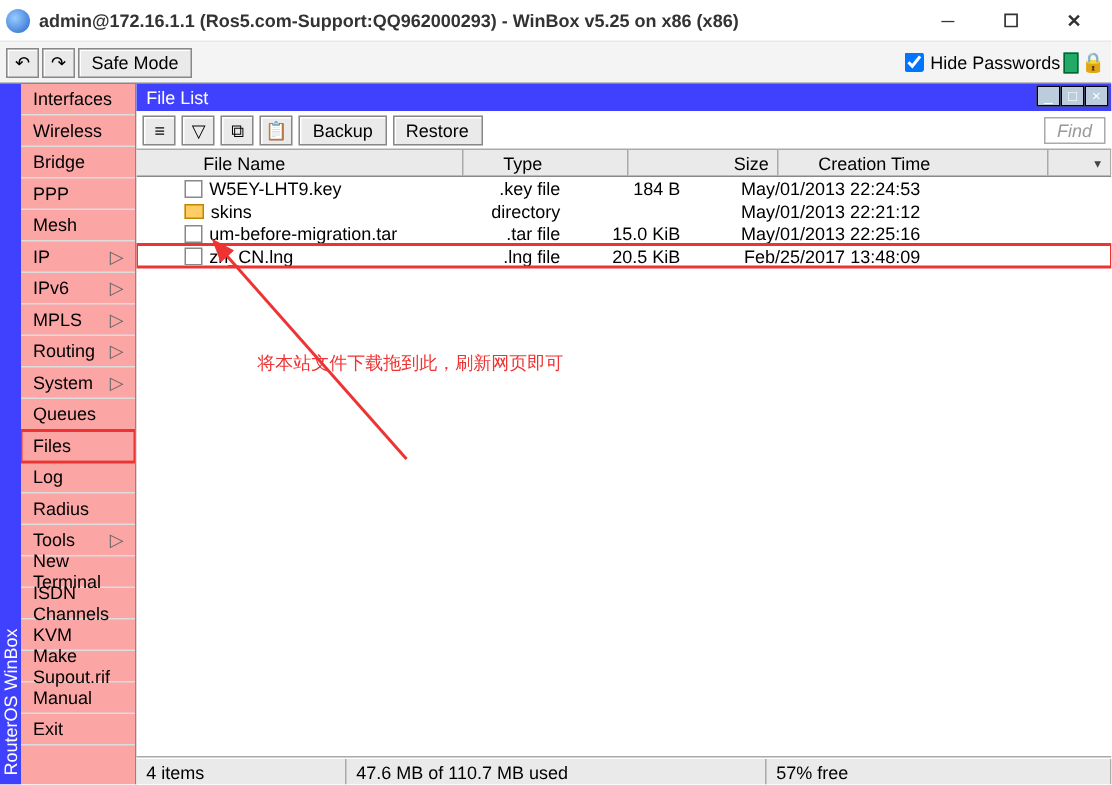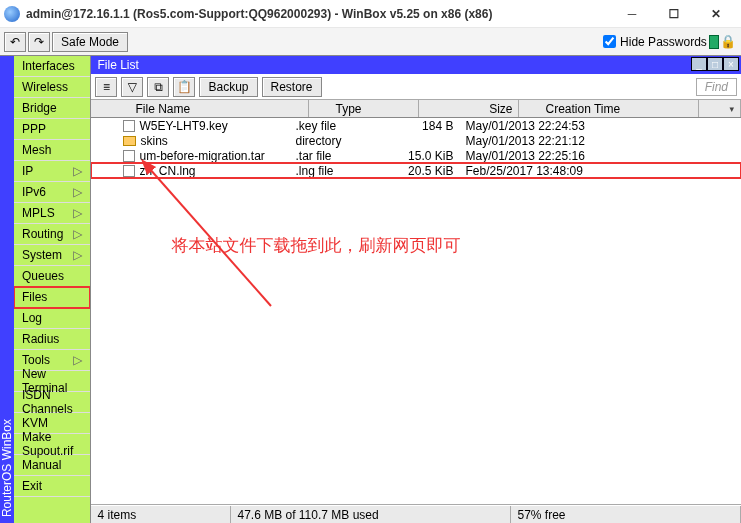--- a/index.html
+++ b/index.html
@@ -15,21 +15,21 @@
 .toolbar .icon-btn { width: 22px; height: 20px; display: flex; align-items: center; justify-content: center; border: 1px solid #888; background: #eaeaea; box-shadow: inset 1px 1px 0 #fff; }
 .toolbar .spacer { flex: 1; }
 .checkbox-wrap { display: flex; align-items: center; gap: 4px; }
 .led { width: 10px; height: 14px; background: #2a6; border: 1px solid #063; }
 .lock { font-size: 13px; color: #333; }
 
 .main { display: flex; height: calc(523px - 28px - 28px); }
 .vtab { width: 16px; background: #4040ff; color: #fff; display: flex; align-items: flex-end; justify-content: center; }
 .vtab span { writing-mode: vertical-rl; transform: rotate(180deg); padding: 6px 0; font-size: 12px; }
 
-.sidebar { width: 128px; background: #bef264; border-right: 1px solid #888; overflow: hidden; }
+.sidebar { width: 128px; background: #fca5a5; border-right: 1px solid #888; overflow: hidden; }
 .sidebar .item { height: 21px; display: flex; align-items: center; padding: 0 8px; justify-content: space-between; border-bottom: 1px solid #ddd; cursor: default; }
 .sidebar .item .chev { color: #666; visibility: hidden; }
 .sidebar .item.haschev .chev { visibility: visible; }
 .sidebar .item.highlight { outline: 2px solid #e33; outline-offset: -1px; }
 
 .content { flex: 1; display: flex; flex-direction: column; background: #fff; position: relative; }
 .panel-title { height: 18px; background: #4040ff; color: #fff; padding: 0 6px; display: flex; align-items: center; position: relative; }
 .panel-title .winsmall { position: absolute; right: 2px; top: 1px; display: flex; gap: 0; }
 .panel-title .winsmall div { width: 16px; height: 14px; border: 1px solid #001; background: #bcd; font-size: 10px; display: flex; align-items: center; justify-content: center; }
 
@@ -43,30 +43,30 @@
 .th { border-right: 1px solid #aaa; padding: 1px 6px; display: flex; align-items: center; overflow: hidden; }
 .th.drop::after { content: "▾"; margin-left: 4px; font-size: 9px; color: #444; }
 .col-icon { width: 18px; border-right: none; flex-shrink: 0; }
 .col-name { width: 180px; }
 .col-type { width: 90px; }
 .col-size { width: 80px; text-align: right; justify-content: flex-end; }
 .col-ctime { width: 160px; }
 .col-drop { flex: 1; }
 
 .tr { display: flex; height: 15px; align-items: center; }
-.td { padding: 0 6px; overflow: hidden; white-space: nowrap; }
+.td { padding: 0 6px; overflow: hidden; white-space: nowrap; text-align: right; }
 .td.col-name { display: flex; align-items: center; gap: 4px; padding-left: 14px; }
 .file-icon { width: 12px; height: 12px; background: #fff; border: 1px solid #888; position: relative; flex-shrink: 0; }
 .folder-icon { width: 13px; height: 10px; background: #fc6; border: 1px solid #b80; flex-shrink: 0; }
 .td.col-size { text-align: right; }
 
 .tr.highlight { outline: 2px solid #e33; outline-offset: -1px; }
 
 .annotation-arrow { position: absolute; left: 40px; top: 56px; width: 160px; height: 160px; pointer-events: none; }
-.annotation-text { position: absolute; left: 80px; top: 134px; color: #e33; font-size: 17px; font-family: SimSun, sans-serif; pointer-events: none; }
+.annotation-text { position: absolute; left: 80px; top: 134px; color: #e33; font-size: 12px; font-family: SimSun, sans-serif; pointer-events: none; }
 
 .statusbar { height: 18px; display: flex; align-items: center; background: #eaeaea; border-top: 1px solid #fff; }
 .statusbar .cell { border-right: 1px solid #aaa; padding: 0 6px; height: 100%; display: flex; align-items: center; }
 .statusbar .cell.c1 { width: 140px; }
 .statusbar .cell.c2 { width: 280px; }
 .statusbar .cell.c3 { flex: 1; }
 </style>
 </head>
 <body>
 

